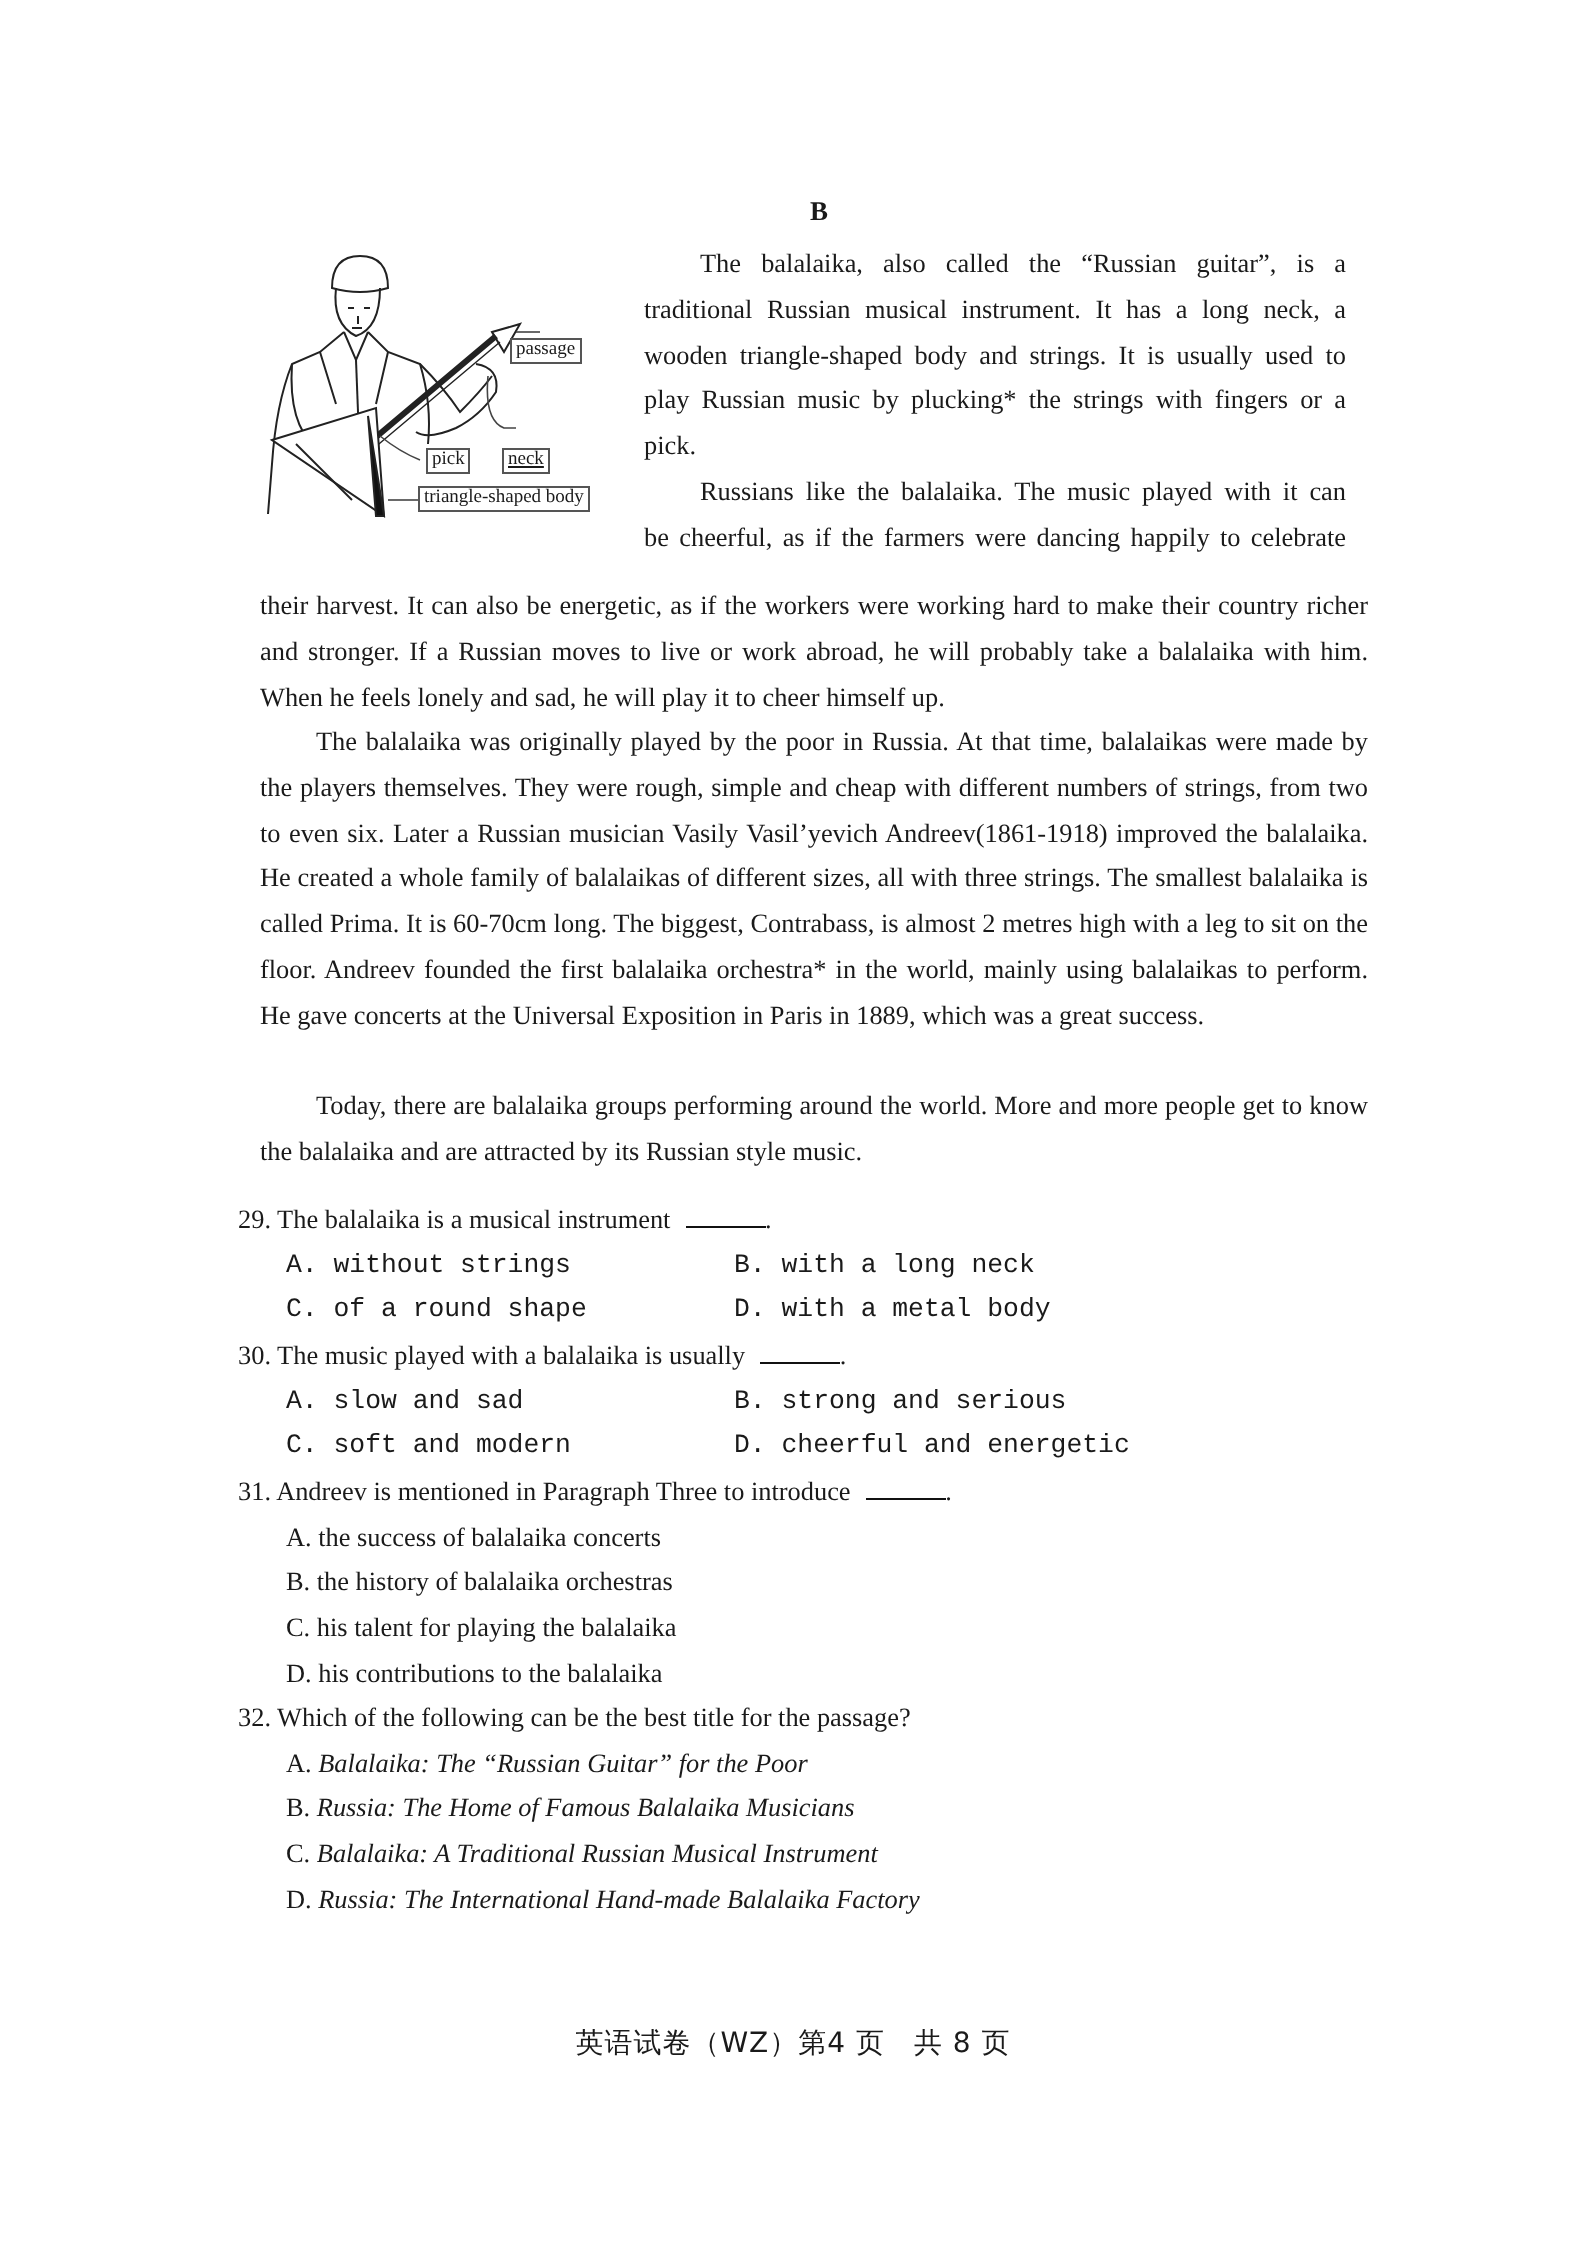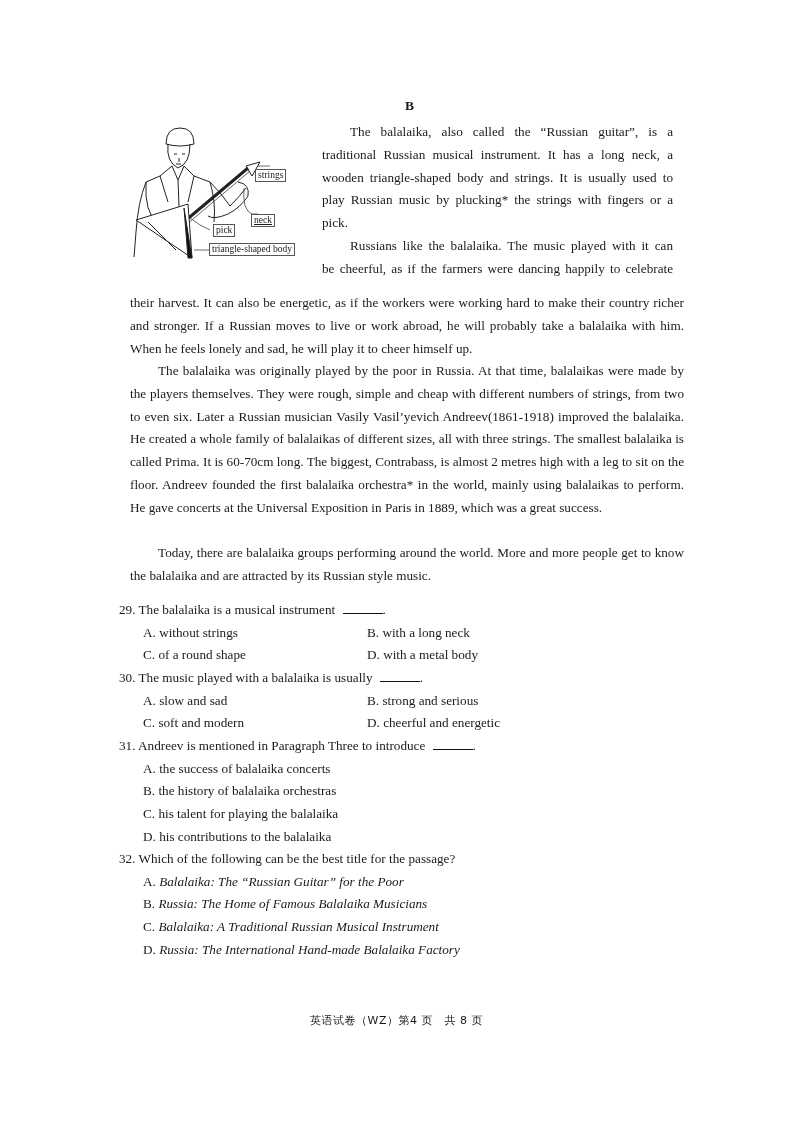--- a/index.html
+++ b/index.html
@@ -29,27 +29,27 @@
     position: absolute; left: 119px; width: 554px;
     line-height: 22.8px; text-align: justify; margin: 11px;
   }
   .indent { text-indent: 28px; }
   .line-justify { text-align-last: justify; }
   .question {
     position: absolute; left: 119px; width: 554px; line-height: 22.7px;
   }
   .q-stem { display: block; }
   .blank { display: inline-block; width: 40px; border-bottom: 1px solid #111; height: 12px; vertical-align: baseline; margin-left: 4px; }
-  .opt-row { display: flex; }
+  .opt-row { display: flex; font-family: Liberation Mono, monospace; }
   .opt { display: block; padding-left: 24px; }
   .opt-half { width: 200px; }
   .opt-italic { font-style: italic; }
   .footer {
     position: absolute; left: 0; width: 793px; top: 1013px; text-align: center;
-    font-family: "DejaVu Sans", sans-serif; font-size: 11px; letter-spacing: 0.5px;
+    font-family: "DejaVu Sans", sans-serif; font-size: 14px; letter-spacing: 0.5px;
   }
 </style>
 </head>
 <body>
 
 <div class="section-letter">B</div>
 
 <div class="figure">
   <svg width="200" height="140" viewBox="0 0 200 140">
     <g fill="none" stroke="#222" stroke-width="1">
@@ -82,22 +82,22 @@
       <path d="M30 100 L58 128" fill="none"></path>
     </g>
 
     <g stroke="#444" stroke-width="0.8" fill="none">
       <line x1="140" y1="44" x2="152" y2="44"></line>
       <path d="M126 66 Q124 88 134 92 L140 92"></path>
       <path d="M72 96 Q82 104 92 108"></path>
       <line x1="76" y1="128" x2="92" y2="128"></line>
     </g>
   </svg>
-  <span class="fig-label" style="left:137px; top:47px;">strings</span>
-  <span class="fig-label" style="left:133px; top:92px;text-decoration:underline;">neck</span>
+  <span class="fig-label" style="left:137px; top:47px;">passage</span>
+  <span class="fig-label" style="left:133px; top:102px;text-decoration:underline;">neck</span>
   <span class="fig-label" style="left:95px; top:102px;text-align:right;">pick</span>
   <span class="fig-label" style="left:91px; top:121px;">triangle-shaped body</span>
 </div>
 
 <div class="para-right" style="top:121px;">
   <div class="indent line-justify">The balalaika, also called the “Russian guitar”, is a</div>
   <div class="line-justify">traditional Russian musical instrument. It has a long neck, a</div>
   <div class="line-justify">wooden triangle-shaped body and strings. It is usually used to</div>
   <div class="line-justify">play Russian music by plucking* the strings with fingers or a</div>
   <div>pick.</div>

